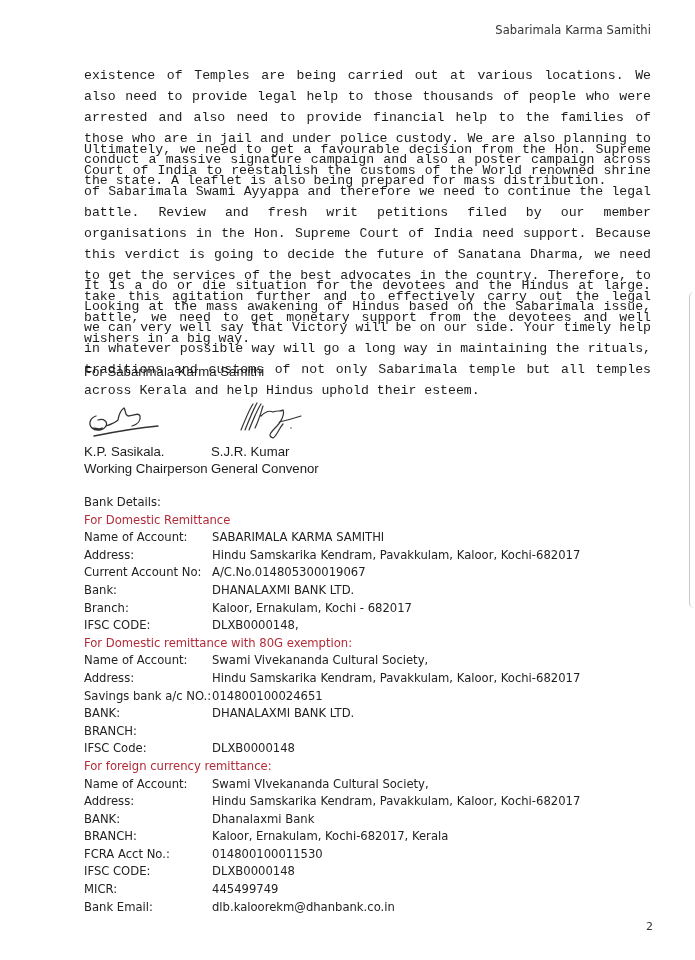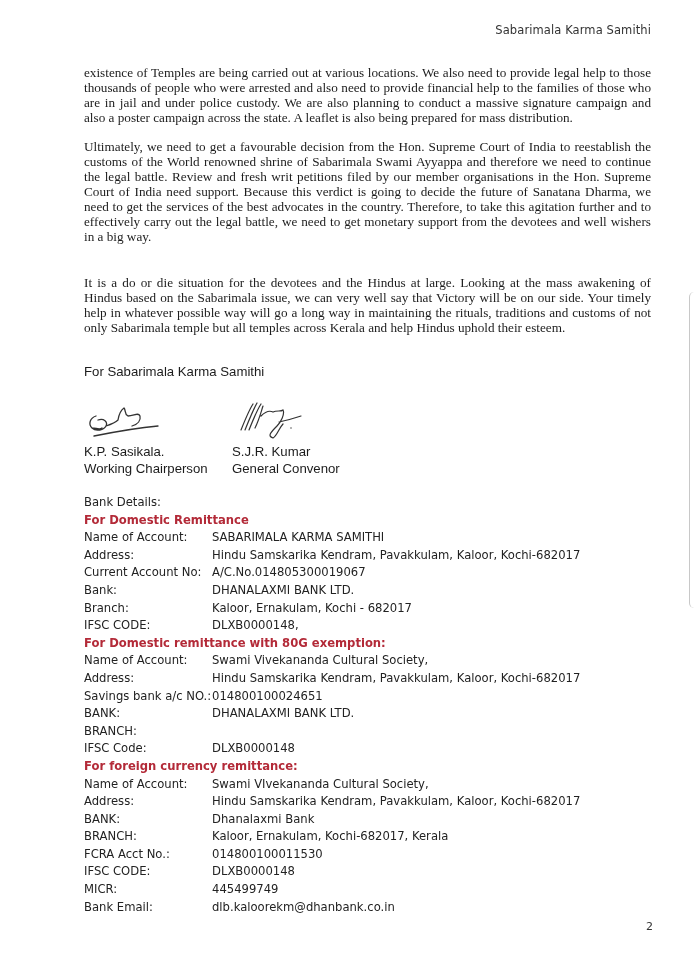--- a/index.html
+++ b/index.html
@@ -7,47 +7,47 @@
     .page { position: absolute; left: 0; top: 0; width: 695px; height: 810px; background: #fff; color: #1a1a1a; }
 
     .header-title {
       position: absolute; right: 44px; top: 23px;
       font-family: "DejaVu Sans", sans-serif; font-size: 11.5px; color: #333;
       letter-spacing: 0.1px;
     }
 
     .body-text {
       position: absolute; left: 84px; width: 567px;
-      font-family: Liberation Serif, serif; font-size: 13.2px; line-height: 15px;
+      font-family: Liberation Mono, monospace; font-size: 13.2px; line-height: 21px;
       color: #1c1c1c; text-align: justify;
     }
     .p1 { top: 65px; }
     .p2 { top: 139px; }
     .p3 { top: 275px; }
     .body-text p { margin: 0; }
 
     .closing { position: absolute; left: 84px; top: 364px;
       font-family: "Liberation Sans", sans-serif; font-size: 13.2px; line-height: 16.8px; color: #1c1c1c; }
     .closing div { white-space: nowrap; }
 
     .sig { position: absolute; }
     .sig1 { left: 86px; top: 402px; width: 80px; height: 40px; }
     .sig2 { left: 233px; top: 398px; width: 80px; height: 45px; }
 
     .signatory { position: absolute; top: 444px;
       font-family: "Liberation Sans", sans-serif; font-size: 13.2px; line-height: 16.8px; color: #1c1c1c; white-space: nowrap; }
     .signatory.s1 { left: 84px; }
-    .signatory.s2 { left: 232px; }
+    .signatory.s2 { left: 211px; }
 
     .bank { position: absolute; left: 84px; top: 494px;
       font-family: "DejaVu Sans", sans-serif; font-size: 11.6px; line-height: 17.6px; color: #222; }
     .bank .row { display: flex; white-space: nowrap; }
     .bank .label { width: 128px; flex: none; }
     .bank .value { flex: none; }
-    .bank .section-title { color: #b32a38; font-weight: bold; }
+    .bank .section-title { color: #b32a38; font-weight: normal; }
 
     .page-number { position: absolute; left: 646px; top: 920px;
       font-family: "DejaVu Sans", sans-serif; font-size: 11px; color: #333; }
 
     .scroll-indicator { position: absolute; left: 689px; top: 292px; width: 4px; height: 316px;
       border-left: 1.5px solid #c8c8c8; border-top-left-radius: 5px; border-bottom-left-radius: 5px; }
   </style>
 </head>
 <body>
 

